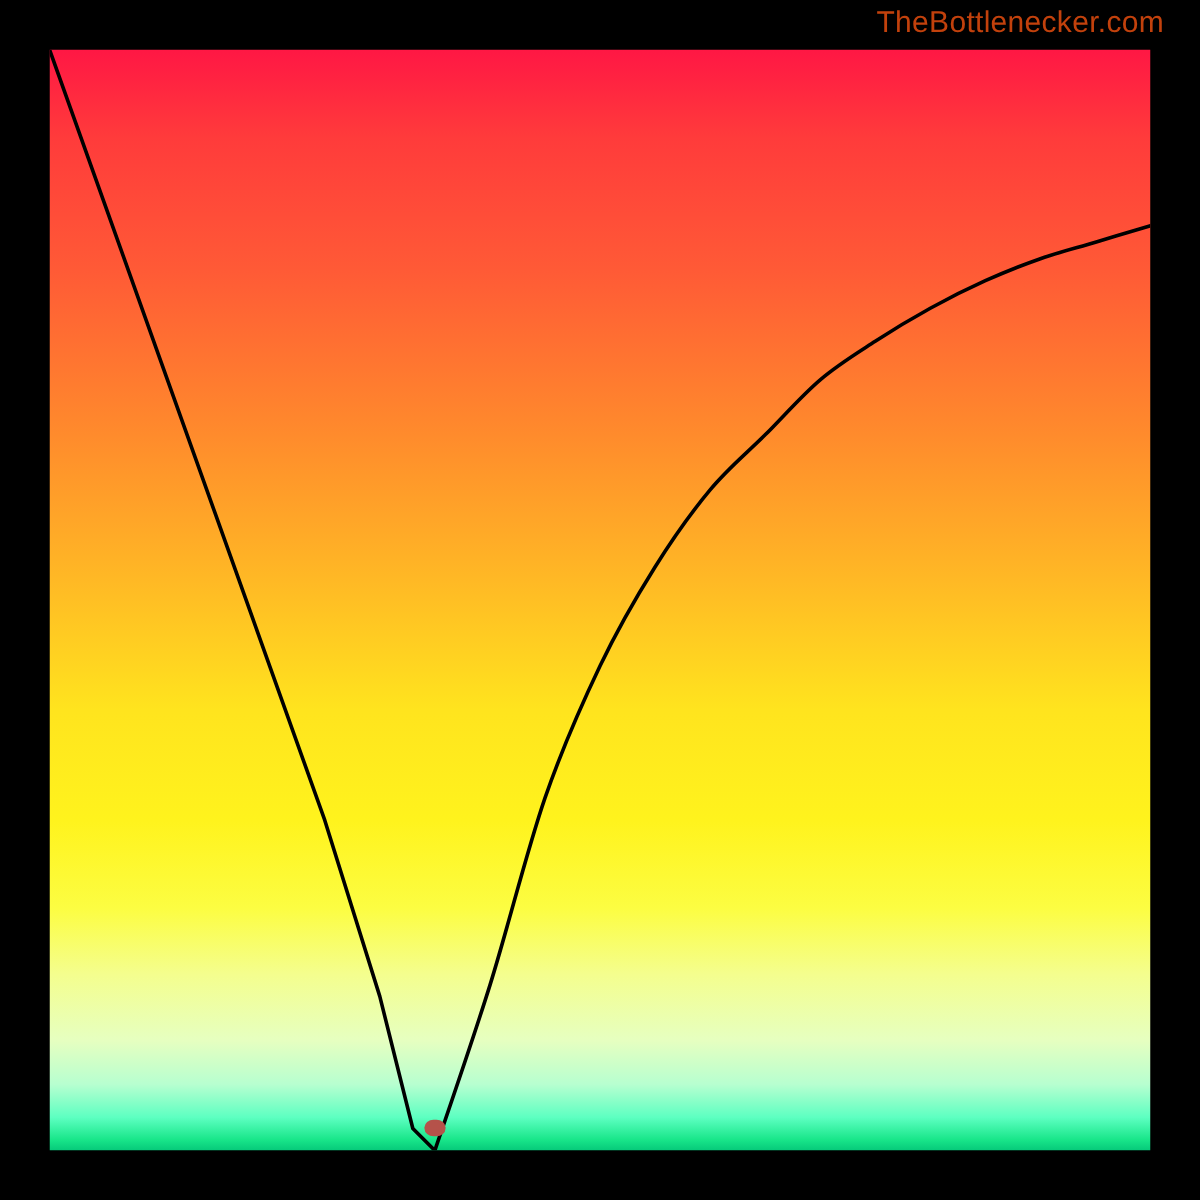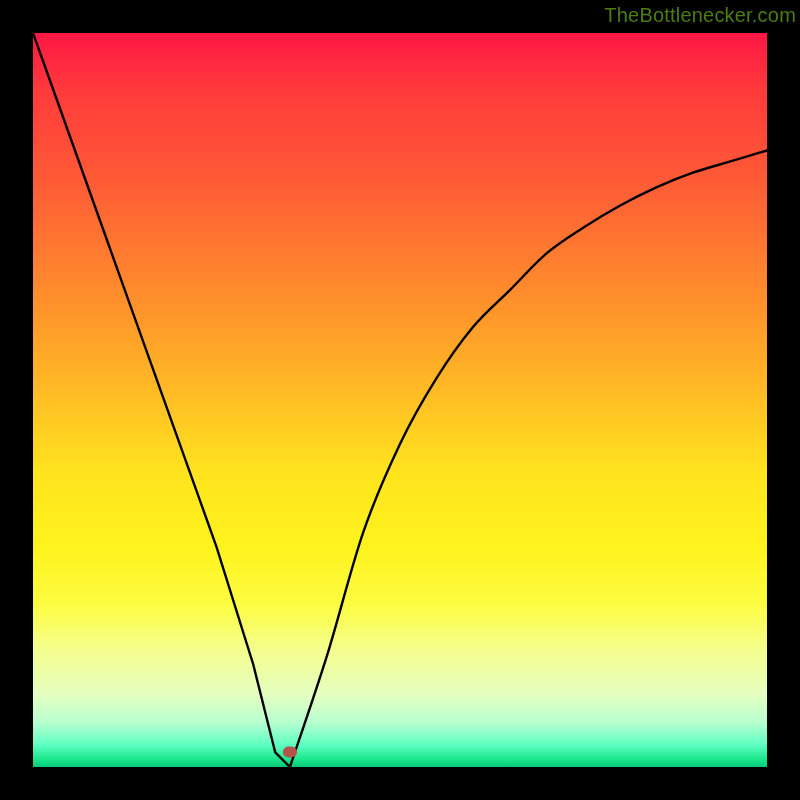--- a/index.html
+++ b/index.html
@@ -15,22 +15,22 @@
     position: absolute;
     left: 0;
     top: 0;
     width: 800px;
     height: 800px;
     background: #000;
   }
   .watermark {
     position: absolute;
     top: 4px;
-    right: 4px;
-    color: #4d7c0f;
+    right: 24px;
+    color: #c2410c;
     font-size: 20px;
     font-weight: 400;
     letter-spacing: 0.2px;
     z-index: 5;
   }
   .plot-area {
     position: absolute;
     left: 33px;
     top: 33px;
     width: 734px;

